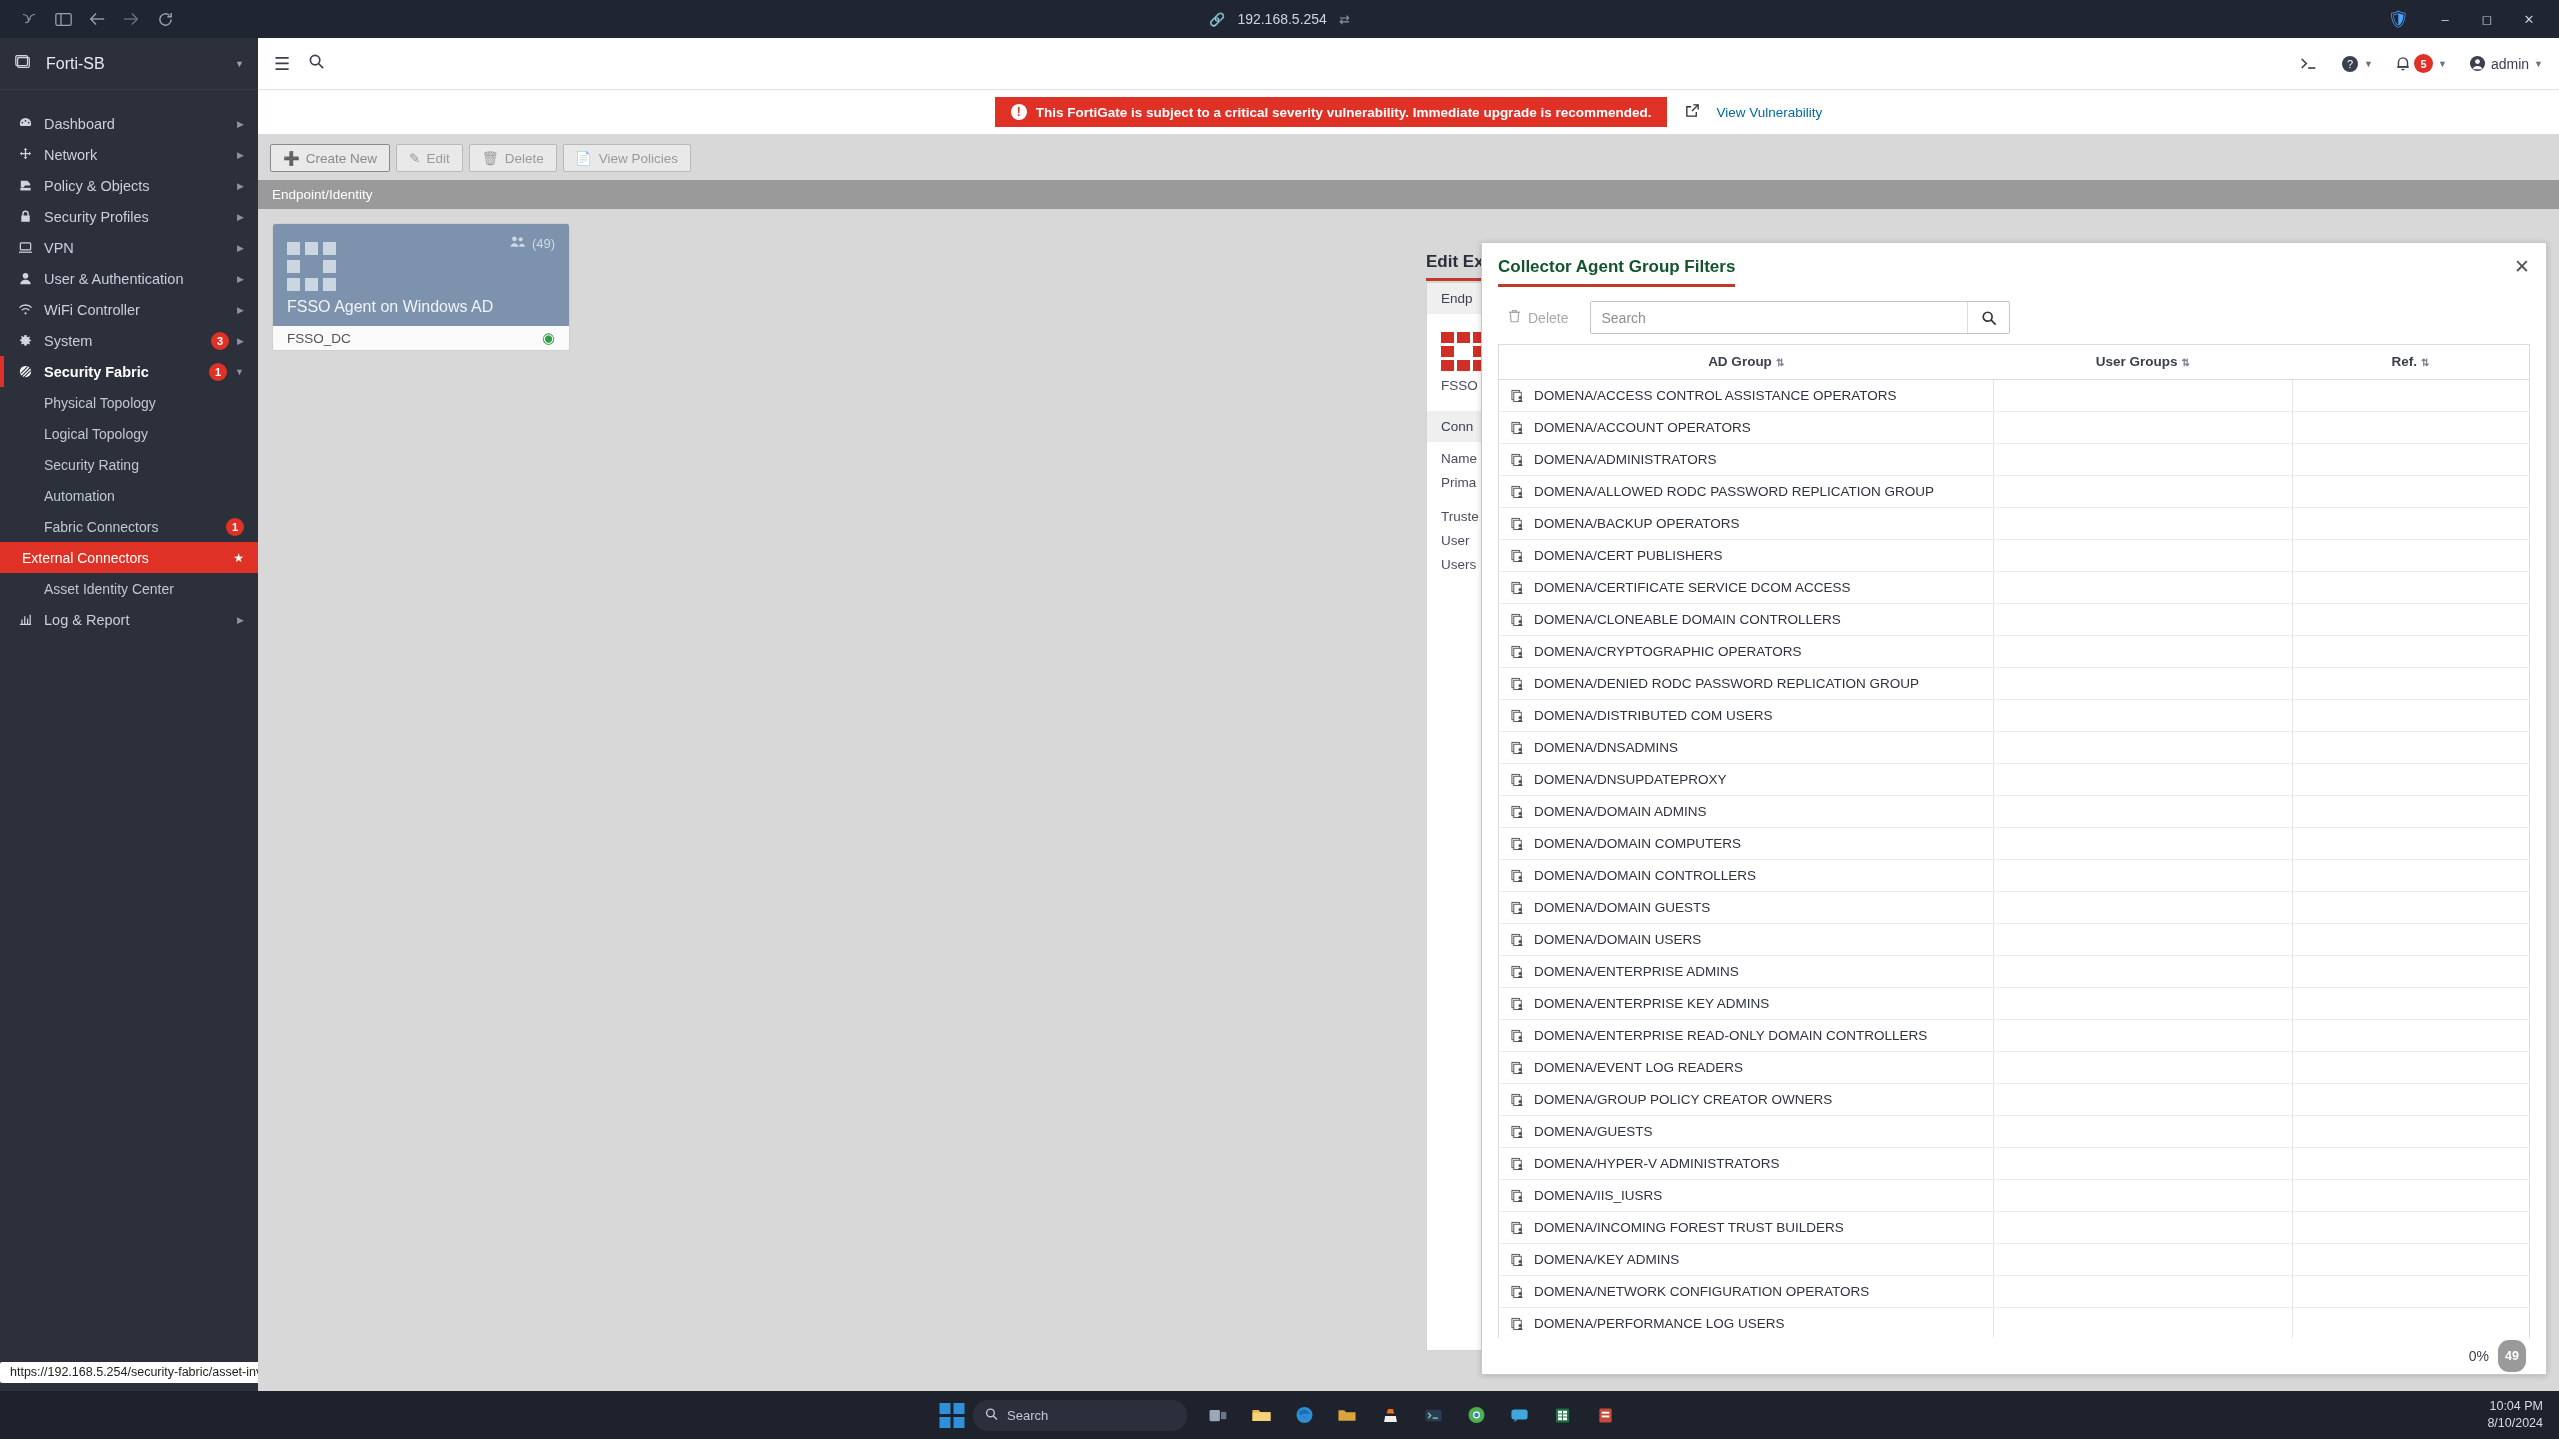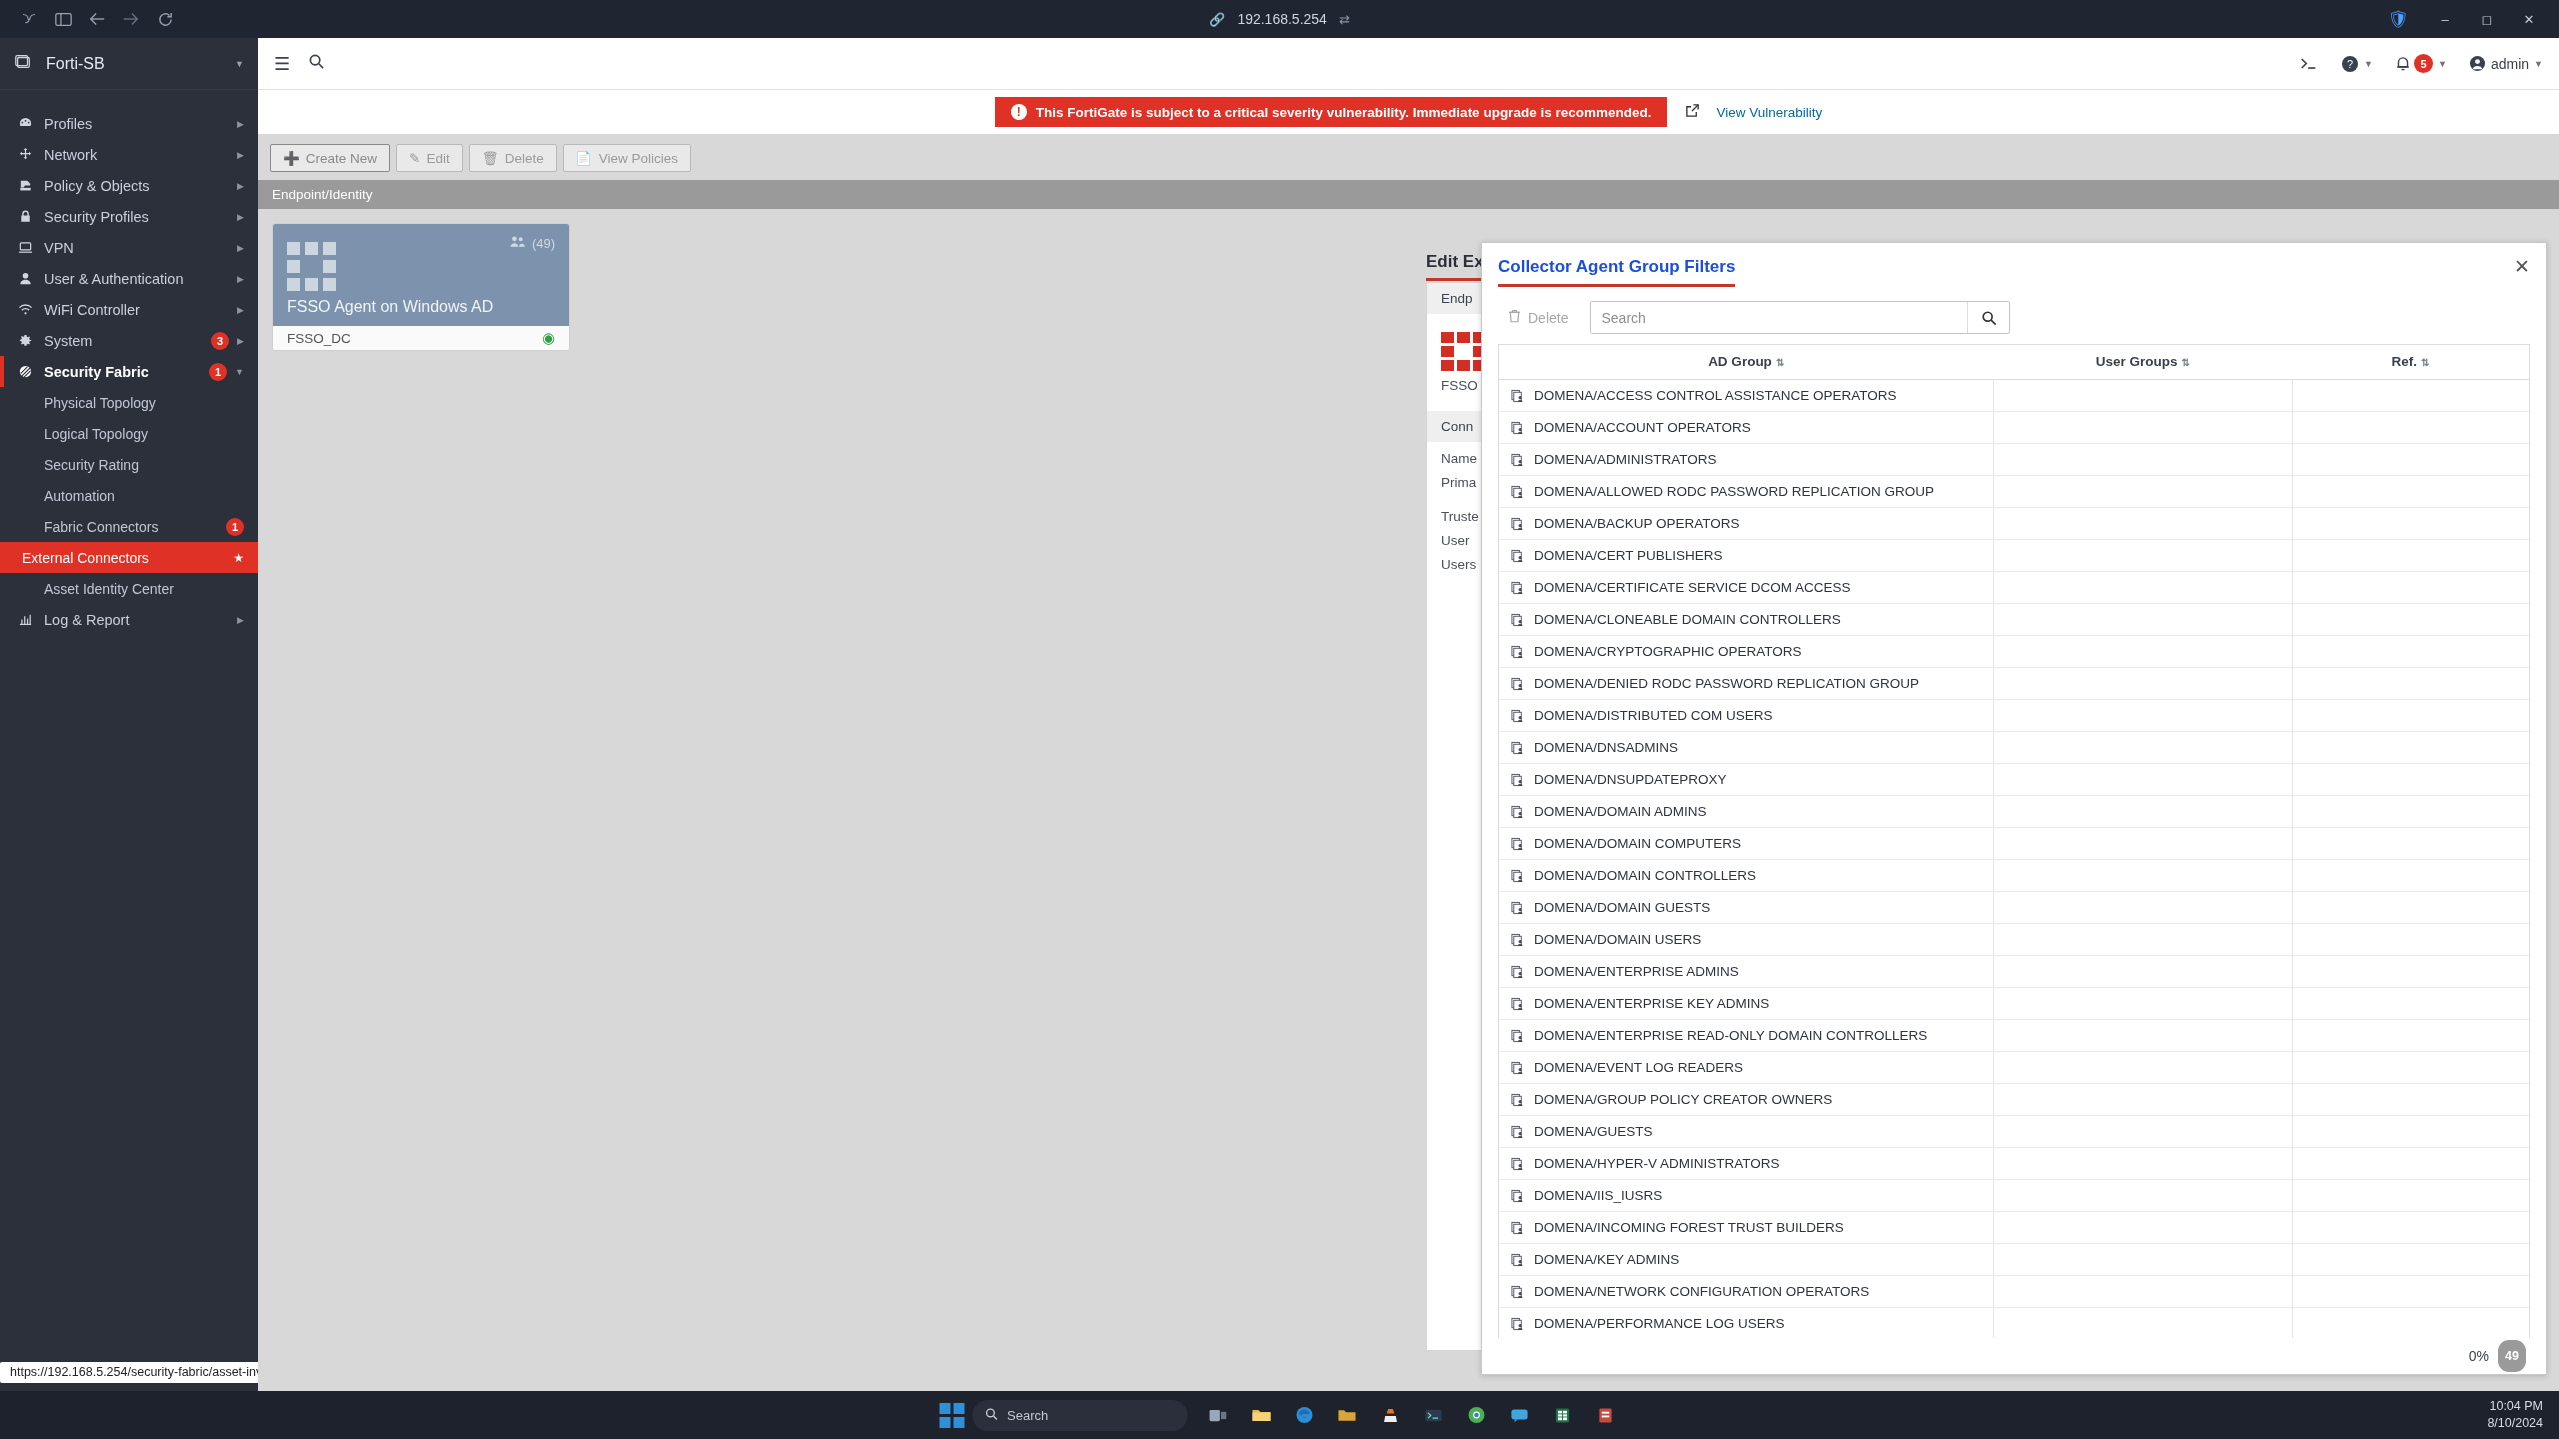--- a/index.html
+++ b/index.html
@@ -175,21 +175,21 @@
 
   
   .dialog {
     position:absolute; left: 1223px; top: 108px; right: 12px; bottom: 16px;
     background:#fff; border:1px solid #c8c8c8;
     box-shadow: 0 1px 6px rgba(0,0,0,.18);
     display:flex; flex-direction:column;
   }
   .dlg-title-row { display:flex; align-items:flex-start; padding: 14px 16px 0 16px; }
   .dlg-title {
-    font-size: 17px; font-weight: bold; color:#1d4ed8;
+    font-size: 17px; font-weight: bold; color:#14532d;
     padding-bottom: 7px; border-bottom: 3px solid #c0392b; display:inline-block;
   }
   .dlg-close { margin-left:auto; font-size:19px; color:#555; line-height:1; }
   .dlg-toolbar { display:flex; align-items:center; gap: 12px; padding: 14px 16px 10px 16px; }
   .del-btn { display:flex; align-items:center; gap:7px; font-size:14px; color:#a8a8a8; padding: 6px 10px; }
   .search-wrap {
     display:flex; align-items:stretch; border:1px solid #c4c4c4; border-radius:2px;
     width: 420px; height: 33px;
   }
   .search-wrap input {
@@ -307,21 +307,21 @@
     </div>
 
     <div class="sb-list">
 
       <div class="sb-item">
         <span class="ic">
           <svg width="15" height="15" viewBox="0 0 16 16" fill="#cfd4de">
               <path d="M8 2a6 6 0 0 0-6 6 6 6 0 0 0 .6 2.6h10.8A6 6 0 0 0 14 8a6 6 0 0 0-6-6zm0 2.2a.9.9 0 1 1 0 1.8.9.9 0 0 1 0-1.8zM4.6 6.1a.9.9 0 1 1 0 1.8.9.9 0 0 1 0-1.8zm6.8 0a.9.9 0 1 1 0 1.8.9.9 0 0 1 0-1.8z"></path>
             </svg>
         </span>
-        <span class="lbl">Profiles</span>
+        <span class="lbl">Dashboard</span>
         <span class="arrow">▶</span>
       </div>
 
       <div class="sb-item">
         <span class="ic">
           <svg width="15" height="15" viewBox="0 0 16 16" fill="#cfd4de">
               <path d="M8 1l2 2.2H8.7v3.1h3.1V5l2.2 2-2.2 2V7.7H8.7v3.1H10L8 13l-2-2.2h1.3V7.7H4.2V9L2 7l2.2-2v1.3h3.1V3.2H6z"></path>
             </svg>
         </span>
         <span class="lbl">Network</span>

